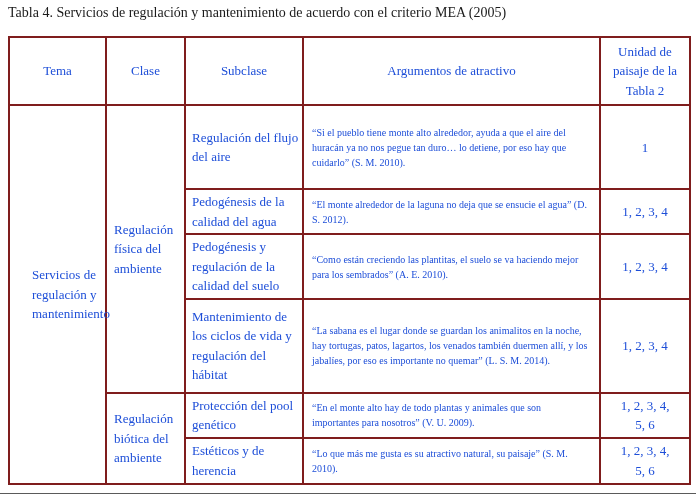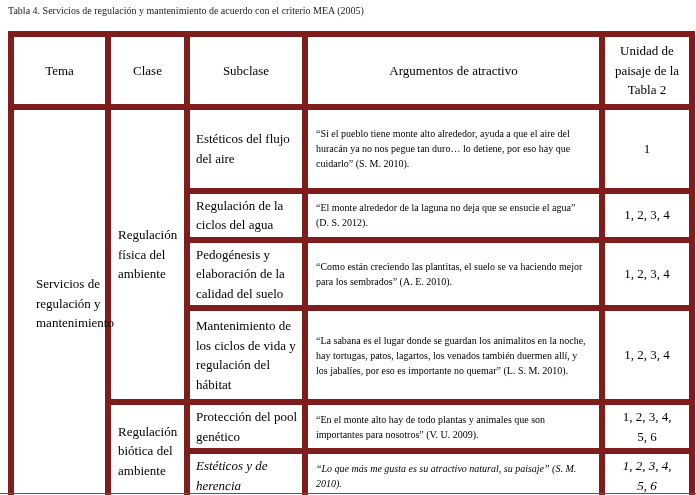--- a/index.html
+++ b/index.html
@@ -8,52 +8,52 @@
     width: 696px; height: 495px;
     background: #ffffff;
     color: #1e1e1e;
     font-family: "Liberation Serif", "DejaVu Serif", serif;
     position: relative;
     overflow: hidden;
   }
   .page { padding: 5px 7px 0 8px; }
 
   .caption {
-    font-size: 10px;
+    font-size: 14px;
     line-height: 1.2;
     margin: 0 0 14px 0;
     color: #1b1b1b;
   }
 
   table.doc-table {
     border-collapse: collapse;
     table-layout: fixed;
     width: 681px;
     border: 1.5px solid #3a3a3a;
   }
   .doc-table th, .doc-table td {
-    border: 6px solid #7f1d1d;
+    border: 2px solid #7f1d1d;
     font-size: 13px;
     line-height: 1.5;
     font-weight: normal;
     vertical-align: middle;
-    color: #000000;
+    color: #1d4ed8;
     padding: 2px 4px;
   }
   .doc-table th {
     text-align: center;
     padding: 4px 6px;
   }
   tr.hdr   { height: 60px; }
   tr.r1    { height: 84px; }
   tr.r2    { height: 43px; }
   tr.r3    { height: 57px; }
   tr.r4    { height: 94px; }
   tr.r5    { height: 40px; }
-  tr.r6    { height: 46px; font-style: italic; }
+  tr.r6    { height: 46px; }
 
   td.tema     { padding-left: 22px; padding-right: 4px; }
   td.clase    { padding-left: 7px;  padding-right: 3px; }
   td.subclase { padding-left: 6px;  padding-right: 3px; }
   td.arg      { padding-left: 8px;  padding-right: 9px; font-size: 10px; }
   td.unidad   { text-align: center; white-space: pre-line; padding: 2px 3px; }
 
   .source {
     font-size: 12.5px;
     margin: 12px 0 0 0;
@@ -87,37 +87,37 @@
         <th>Clase</th>
         <th>Subclase</th>
         <th>Argumentos de atractivo</th>
         <th>Unidad de paisaje de la Tabla 2</th>
       </tr>
     </thead>
     <tbody>
       <tr class="r1">
         <td class="tema" rowspan="6">Servicios de regulación y mantenimiento</td>
         <td class="clase" rowspan="4">Regulación física del ambiente</td>
-        <td class="subclase">Estéticos del flujo del aire</td>
+        <td class="subclase">Regulación del flujo del aire</td>
         <td class="arg">“Si el pueblo tiene monte alto alrededor, ayuda a que el aire del huracán ya no nos pegue tan duro… lo detiene, por eso hay que cuidarlo” (S. M. 2010).</td>
         <td class="unidad">1</td>
       </tr>
       <tr class="r2">
-        <td class="subclase">Regulación de la ciclos del agua</td>
+        <td class="subclase">Pedogénesis de la calidad del agua</td>
         <td class="arg">“El monte alrededor de la laguna no deja que se ensucie el agua” (D. S. 2012).</td>
         <td class="unidad">1, 2, 3, 4</td>
       </tr>
       <tr class="r3">
-        <td class="subclase">Pedogénesis y elaboración de la calidad del suelo</td>
+        <td class="subclase">Pedogénesis y regulación de la calidad del suelo</td>
         <td class="arg">“Como están creciendo las plantitas, el suelo se va haciendo mejor para los sembrados” (A. E. 2010).</td>
         <td class="unidad">1, 2, 3, 4</td>
       </tr>
       <tr class="r4">
         <td class="subclase">Mantenimiento de los ciclos de vida y regulación del hábitat</td>
-        <td class="arg">“La sabana es el lugar donde se guardan los animalitos en la noche, hay tortugas, patos, lagartos, los venados también duermen allí, y los jabalíes, por eso es importante no quemar” (L. S. M. 2010).</td>
+        <td class="arg">“La sabana es el lugar donde se guardan los animalitos en la noche, hay tortugas, patos, lagartos, los venados también duermen allí, y los jabalíes, por eso es importante no quemar” (L. S. M. 2014).</td>
         <td class="unidad">1, 2, 3, 4</td>
       </tr>
       <tr class="r5">
         <td class="clase" rowspan="2">Regulación biótica del ambiente</td>
         <td class="subclase">Protección del pool genético</td>
         <td class="arg">“En el monte alto hay de todo plantas y animales que son importantes para nosotros” (V. U. 2009).</td>
         <td class="unidad">1, 2, 3, 4,
 5, 6</td>
       </tr>
       <tr class="r6">

